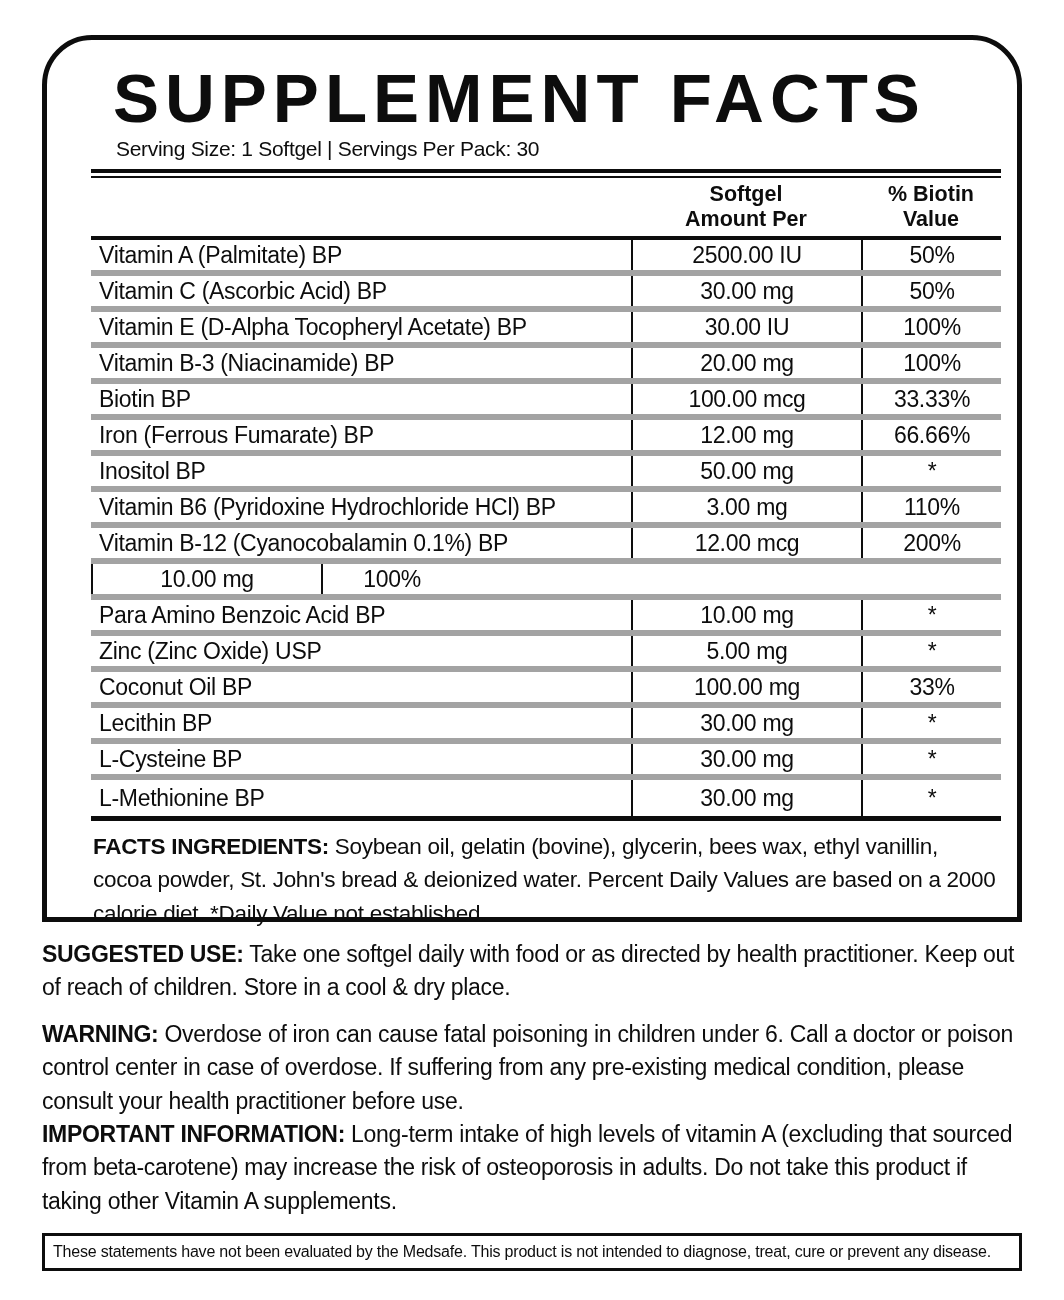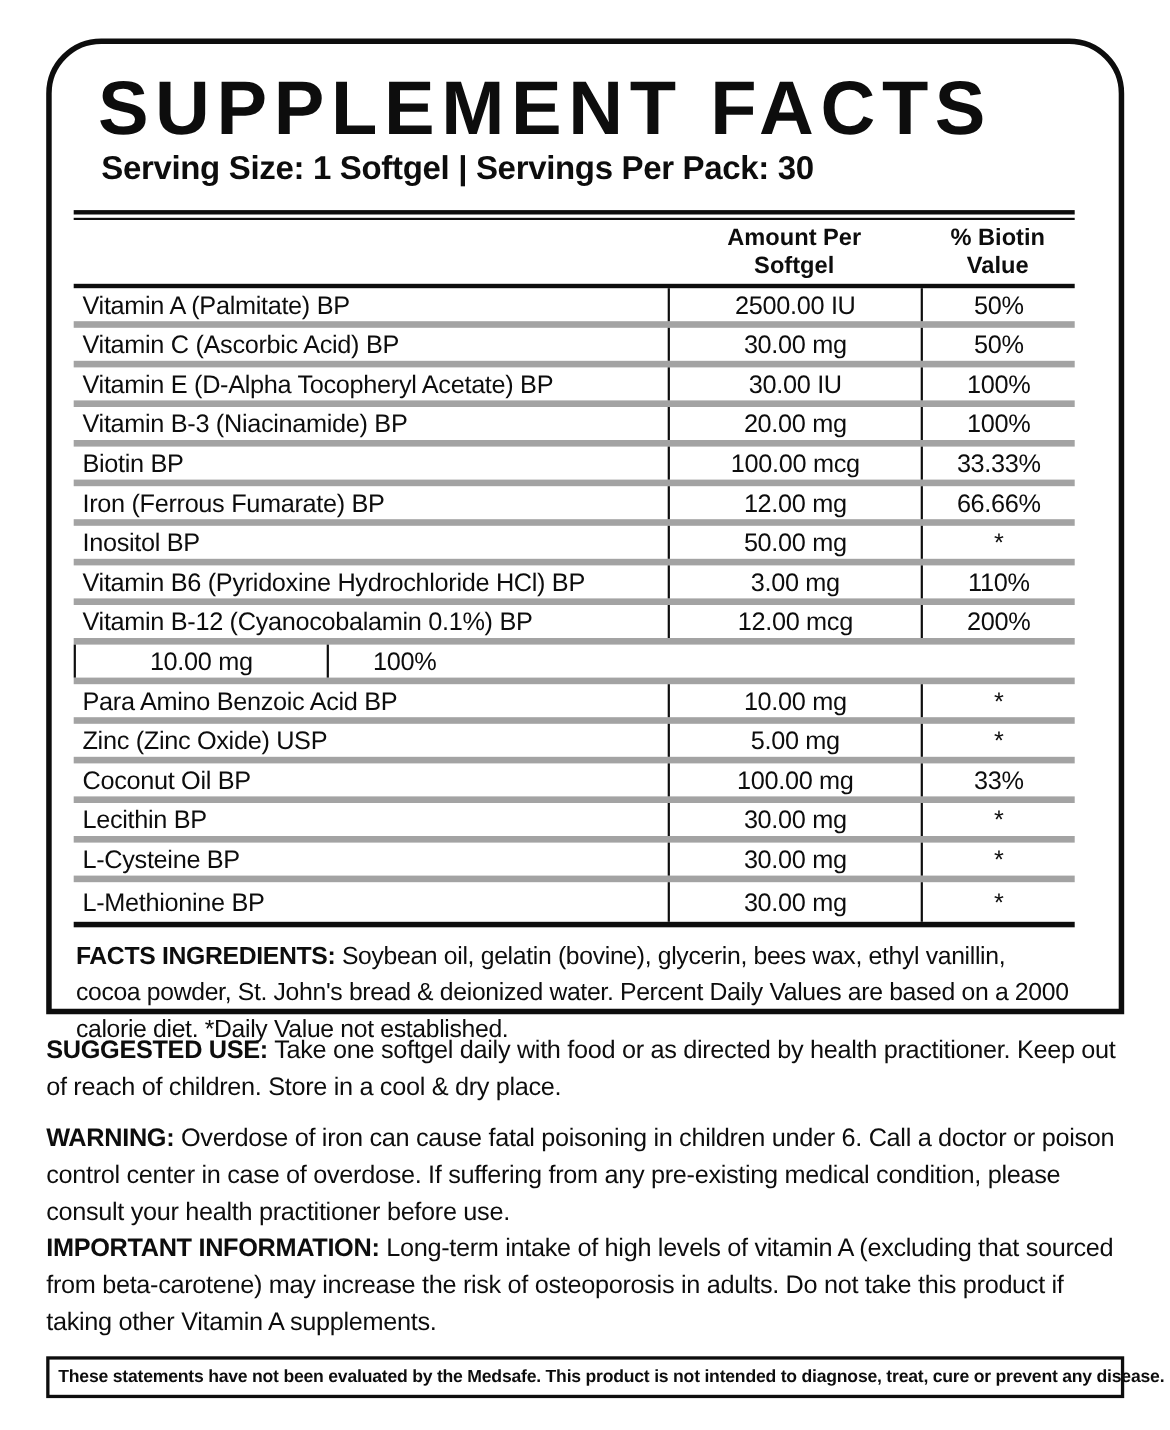--- a/index.html
+++ b/index.html
@@ -10,39 +10,39 @@
     color: #0d0d0d;
     position: relative;
     overflow: hidden;
   }
   .label-box {
     position: absolute;
     left: 42px; top: 35px;
     width: 980px; height: 887px;
     border: 5px solid #0d0d0d;
     border-radius: 50px 50px 0 0;
-    padding: 18px 32px 10px 20px;
+    padding: 18px 32px 10px 44px;
     background: #fff;
   }
   .title {
     font-size: 69px;
     font-weight: bold;
     letter-spacing: 6px;
     line-height: 1.0;
     margin-left: 22px;
     margin-top: 6px;
     white-space: nowrap;
   }
   .serving {
-    font-size: 30px;
-    font-weight: bold;
+    font-size: 21px;
+    font-weight: normal;
     letter-spacing: -0.3px;
     margin-left: 25px;
     margin-top: 4px;
-    margin-bottom: 20px;
+    margin-bottom: 8px;
   }
   .facts-table { width: 910px; }
   .rule-double {
     height: 9px;
     border-top: 4px solid #0d0d0d;
     border-bottom: 2px solid #0d0d0d;
   }
   .rule-thick { height: 4px; background: #0d0d0d; }
   .rule-bottom { height: 5px; background: #0d0d0d; }
   .thead {
@@ -100,38 +100,37 @@
   .para-important { top: 1118px; }
   .disclaimer-box {
     position: absolute;
     left: 42px; top: 1233px;
     width: 980px;
     border: 3px solid #0d0d0d;
     padding: 7px 8px;
     font-size: 16px;
     letter-spacing: -0.2px;
     white-space: nowrap;
-    font-weight: bold;
   }
 </style>
 </head>
 <body>
 
 <div class="label-box">
   <div class="title">SUPPLEMENT FACTS</div>
   <div class="serving">Serving Size: 1 Softgel | Servings Per Pack: 30</div>
 
   <div class="facts-table">
     <div class="rule-double"></div>
 
     <div class="thead">
       <div class="hname"></div>
       <div class="hamount">
+        <div>Softgel</div>
         <div>Amount Per</div>
-        <div>Softgel</div>
       </div>
       <div class="hdv">
         <div>% Biotin</div>
         <div>Value</div>
       </div>
     </div>
 
     <div class="rule-thick"></div>
 
     <div class="tbody">

